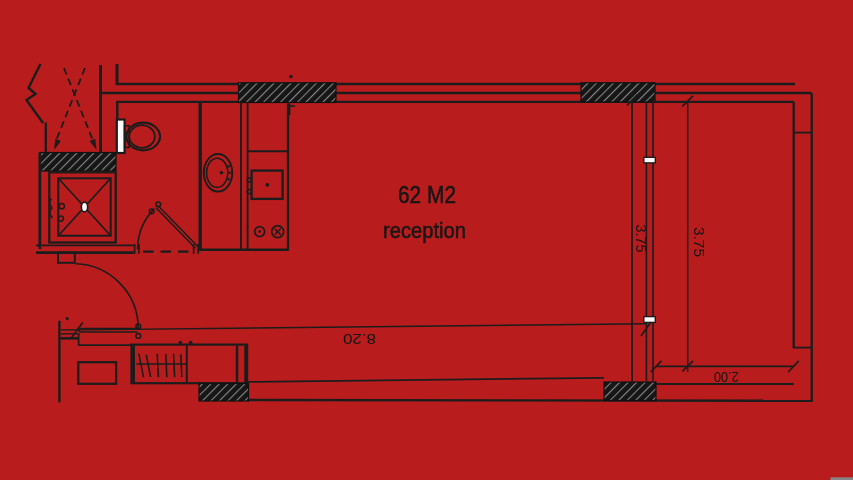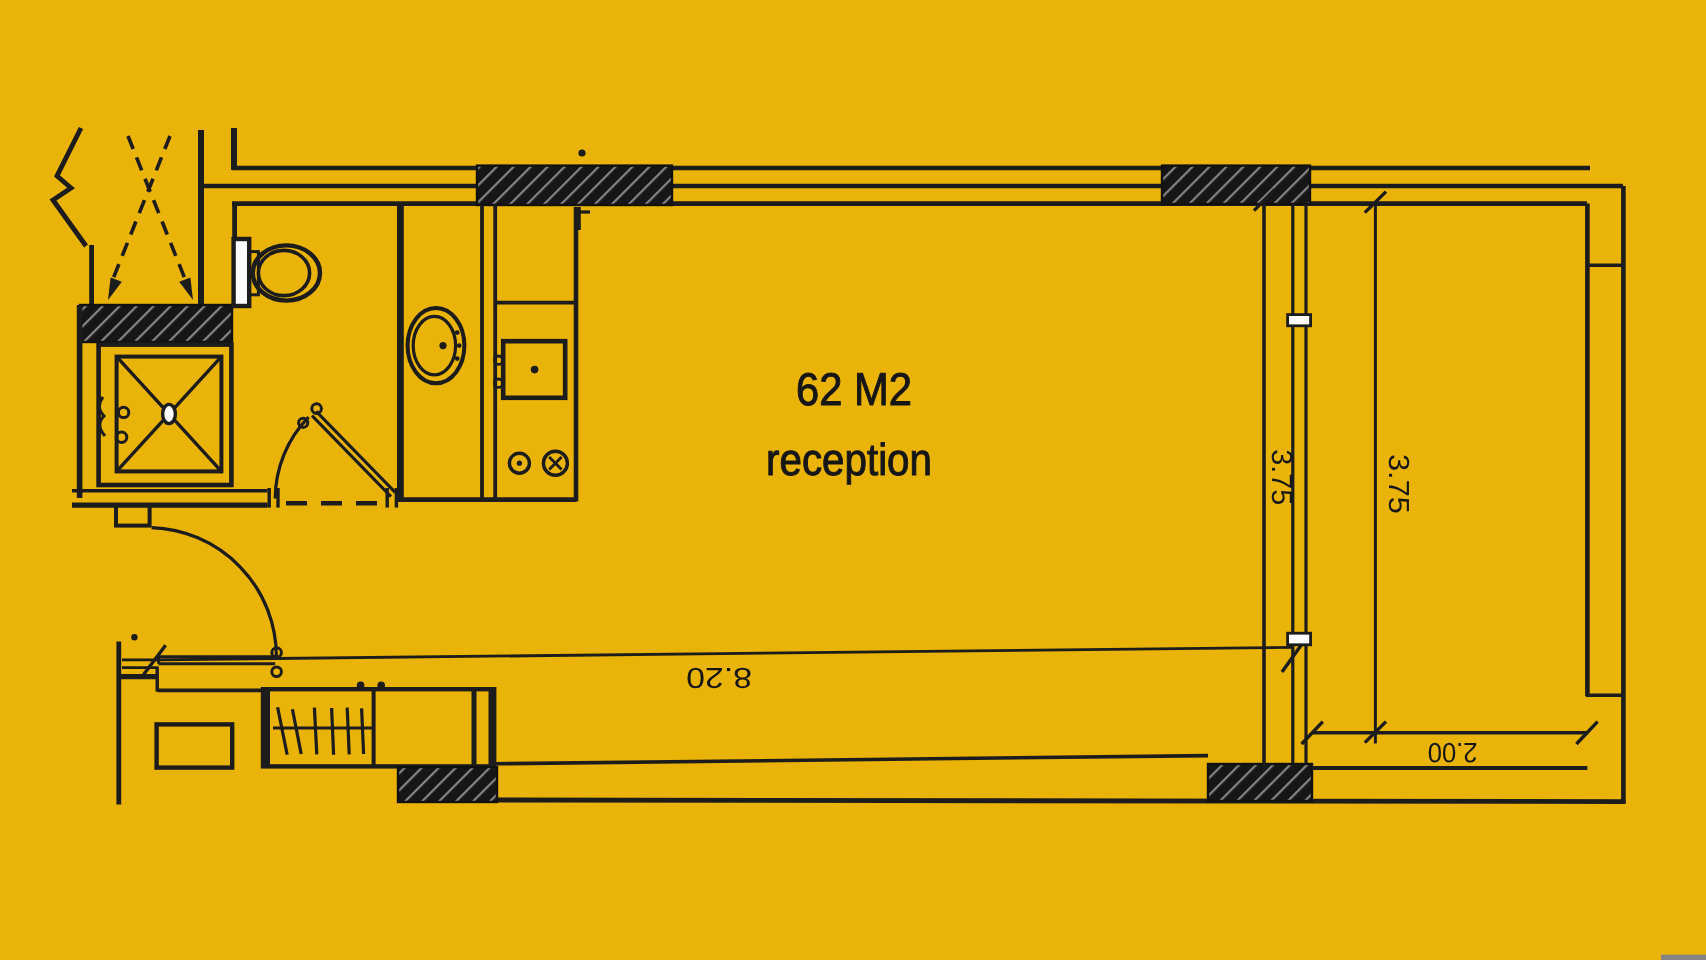--- a/index.html
+++ b/index.html
@@ -1,16 +1,16 @@
 <!DOCTYPE html>
 <html><head>
 <meta charset="utf-8">
 <style>
   html,body{margin:0;padding:0;background:#fbfbfb;}
-  .wrap{position:relative;width:853px;height:480px;overflow:hidden;background:#eab308;}
+  .wrap{position:relative;width:853px;height:480px;overflow:hidden;background:#b91c1c;}
   text{font-family:"Liberation Sans", sans-serif;fill:#161616;}
 </style>
 </head>
 <body>
 <div class="wrap">
 <svg width="853" height="480" viewBox="0 0 853 480">
 <defs>
 <pattern id="hz" width="6" height="6" patternUnits="userSpaceOnUse" patternTransform="rotate(-45)">
   <rect width="6" height="6" fill="#161616"></rect>
   <rect x="0" y="0" width="6" height="1.1" fill="#858585"></rect>

